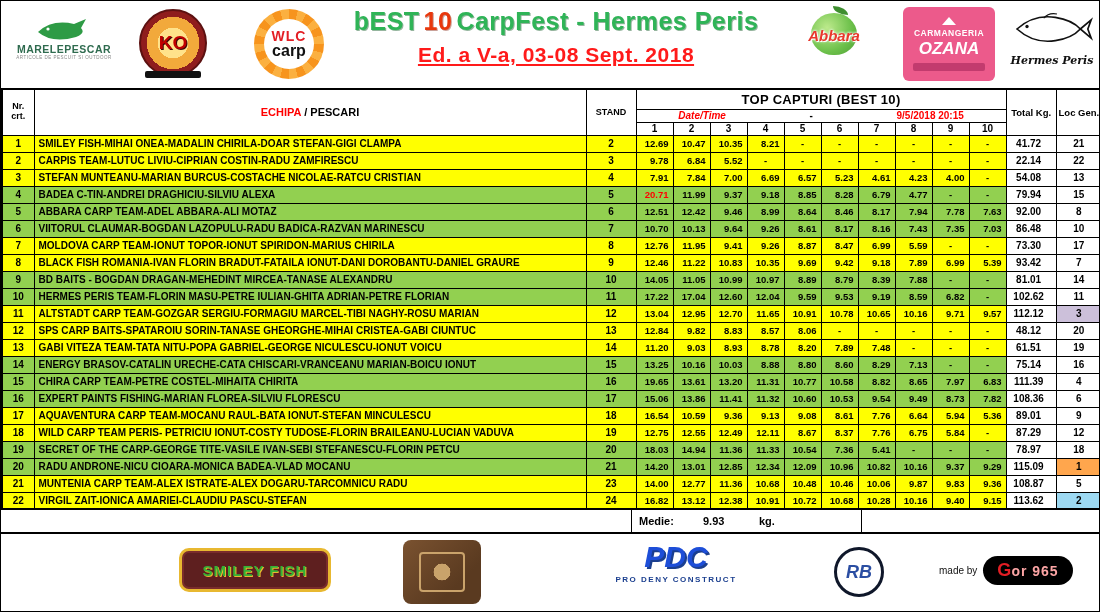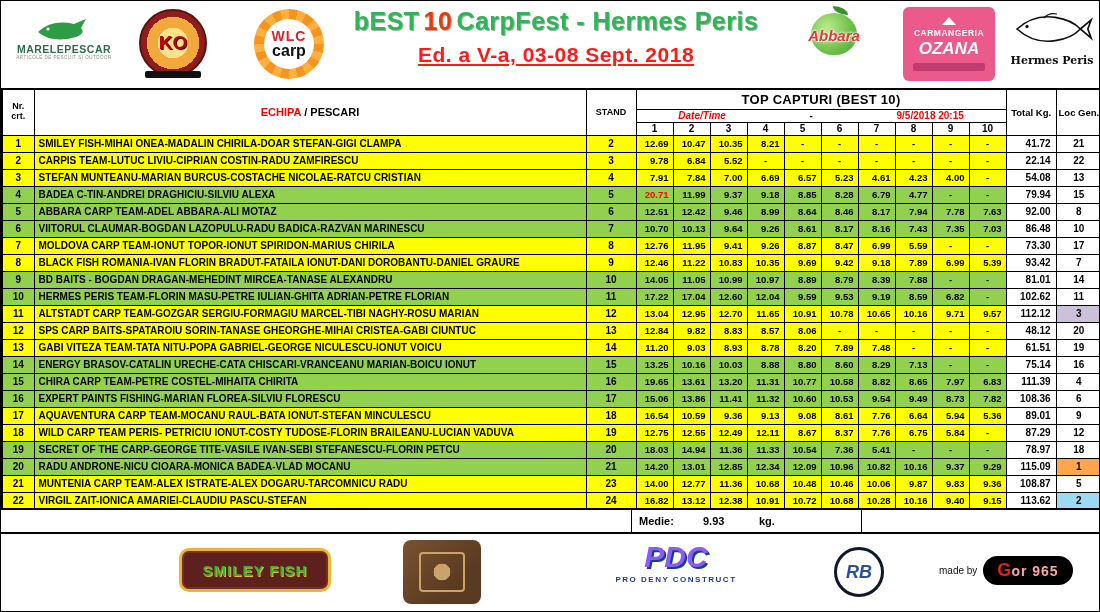--- a/index.html
+++ b/index.html
@@ -47,21 +47,21 @@
 
   .logo-ozana { position:absolute; left:902px; top:6px; width:92px; height:74px; background:#EC5A8B;
     border-radius:6px; display:flex; flex-direction:column; align-items:center; justify-content:center; color:#fff; }
   .ozana-crown { width:0; height:0; border-left:7px solid transparent; border-right:7px solid transparent;
     border-bottom:8px solid #fff; margin-bottom:3px; }
   .ozana-line1 { font-size:8.5px; font-weight:bold; letter-spacing:0.5px; }
   .ozana-line2 { font-size:17px; font-weight:900; font-style:italic; margin-top:1px; }
   .ozana-band { width:78%; height:8px; background:#C23B6E; margin-top:4px; border-radius:2px; }
 
   .logo-hermes { position:absolute; left:1008px; top:8px; width:86px; text-align:center; }
-  .hermes-name { font-size:11px; font-family:"DejaVu Serif", serif;
+  .hermes-name { font-size:11px; font-style:italic; font-family:"DejaVu Serif", serif;
     color:#111; margin-top:1px; font-weight:bold;text-align:center; }
 
   
   table.results { border-collapse:collapse; width:1098px; table-layout:fixed; }
   .results th, .results td { border:1px solid #000; font-weight:bold; overflow:hidden; white-space:nowrap; }
   .results { border:2px solid #000; }
   thead th { background:#fff; color:#000; }
   .hrow-main { height:20px; }
   .hrow-date { height:13px; }
   .hrow-nums { height:13px; }
@@ -83,21 +83,21 @@
   tbody td { font-size:10px; }
   .row-yellow td { background:#FFFF00; }
   .row-green  td { background:#92D050; }
   .results tbody td.total, .results tbody td.loc { background:#fff; }
   td.nr    { text-align:center; }
   td.team  { text-align:left; padding-left:4px; font-size:10px; }
   td.stand { text-align:center; }
   td.catch { text-align:right; padding-right:4px; font-size:9.5px; }
   td.catch.dash { text-align:center; padding-right:0; }
   td.catch.red-catch { color:#FF0000; }
-  td.total { text-align:right; padding-right:5px;margin-left:48px; }
+  td.total { text-align:center; padding-right:5px;margin-left:48px; }
   td.loc   { text-align:center; }
 
   
   .note-row { height:24px; background:#fff; border-bottom:2px solid #000; position:relative; }
   .note-text { position:absolute; left:12px; top:5px; font-size:11px; font-weight:bold; color:#943634; }
   .medie-label { position:absolute; left:638px; top:5px; font-size:11px; font-weight:bold; color:#000; }
   .medie-value { position:absolute; left:702px; top:5px; font-size:11px; font-weight:bold; color:#000; }
   .medie-unit  { position:absolute; left:758px; top:5px; font-size:11px; font-weight:bold; color:#000; }
   .note-sep1 { position:absolute; left:630px; top:0; bottom:0; width:1px; background:#000; }
   .note-sep2 { position:absolute; left:860px; top:0; bottom:0; width:1px; background:#000; }
@@ -117,21 +117,21 @@
     box-shadow: inset 0 0 0 2px #7a2c2c; }
   .smiley-text { color:#35B235; font-weight:900; font-size:15px; letter-spacing:1px;
     text-shadow:1px 1px 0 #E8B830; }
 
   .logo-wood { position:absolute; left:402px; top:6px; width:78px; height:64px; border-radius:8px;
     background: linear-gradient(135deg, #7a5230, #5a3a20 70%); display:flex; align-items:center; justify-content:center; }
   .wood-inner { width:46px; height:40px; border:2px solid #caa36b; border-radius:4px;
     background: radial-gradient(circle, #c9a36b 0 30%, transparent 31%); }
 
   .logo-pdc { position:absolute; left:610px; top:8px; width:130px; text-align:center; }
-  .pdc-text { font-size:30px; font-weight:900; font-style:italic; color:#8b5cf6;
+  .pdc-text { font-size:30px; font-weight:900; font-style:italic; color:#1d4ed8;
     text-shadow:2px 2px 0 #1B3F8F; line-height:1; }
   .pdc-sub { font-size:8px; font-weight:bold; color:#1B3F8F; letter-spacing:1.5px; margin-top:3px; }
 
   .logo-rb { position:absolute; left:833px; top:13px; width:50px; height:50px; border:3px solid #0f172a;
     border-radius:50%; display:flex; align-items:center; justify-content:center; }
   .rb-text { color:#2B4EA2; font-weight:900; font-style:italic; font-size:18px; }
 
   .logo-gor { position:absolute; left:938px; top:22px; display:flex; align-items:center; gap:6px; }
   .made-by { font-size:10px; color:#111; }
   .gor-pill { background:#000; border-radius:16px; padding:4px 14px; display:flex; align-items:baseline; }

